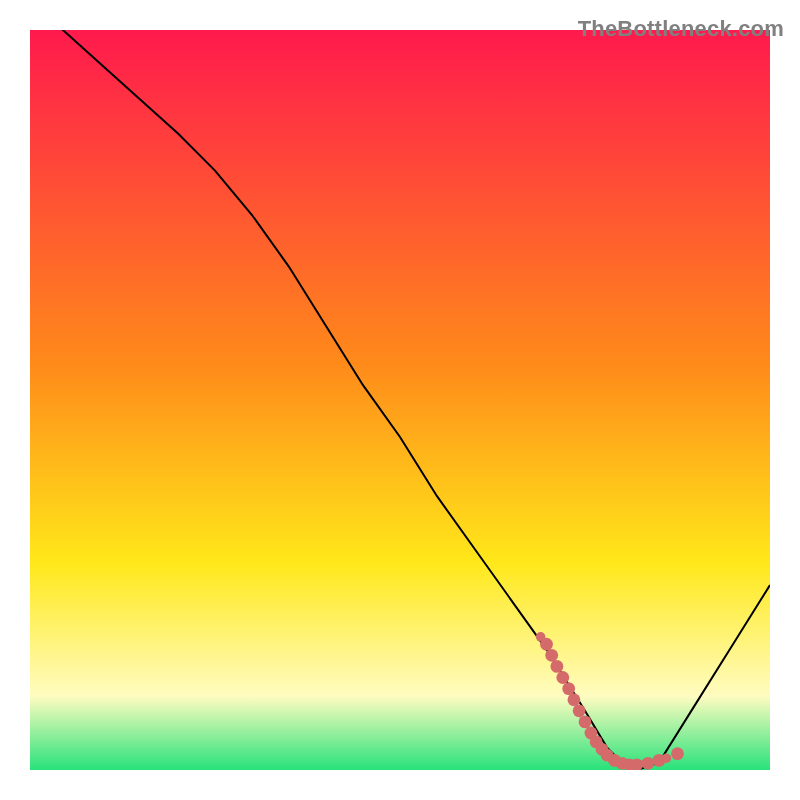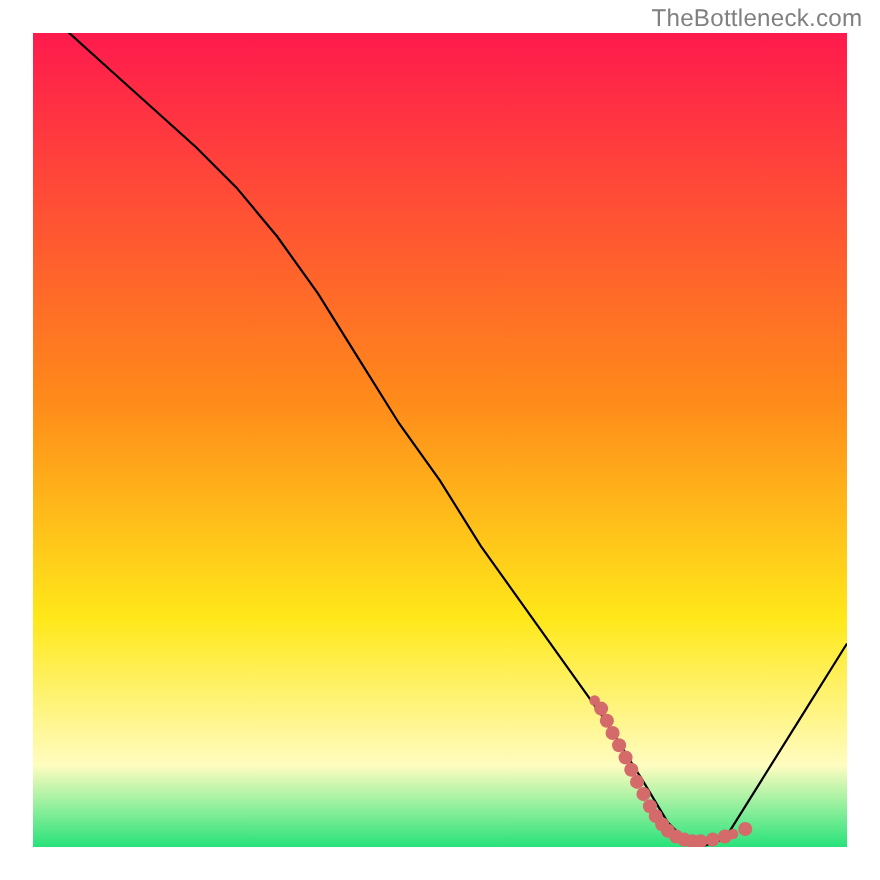--- a/index.html
+++ b/index.html
@@ -5,25 +5,25 @@
   html, body {
     margin: 0;
     padding: 0;
     width: 800px;
     height: 800px;
     background: #ffffff;
     overflow: hidden;
   }
   .watermark {
     position: absolute;
-    top: 4px;
+    top: 16px;
     right: 16px;
     font-family: Arial, Helvetica, sans-serif;
     font-size: 22px;
-    font-weight: normal;
+    font-weight: bold;
     color: #808080;
     letter-spacing: 0.2px;
     z-index: 10;
   }
   .axes {
     position: absolute;
     left: 30px;
     top: 30px;
     width: 740px;
     height: 740px;

